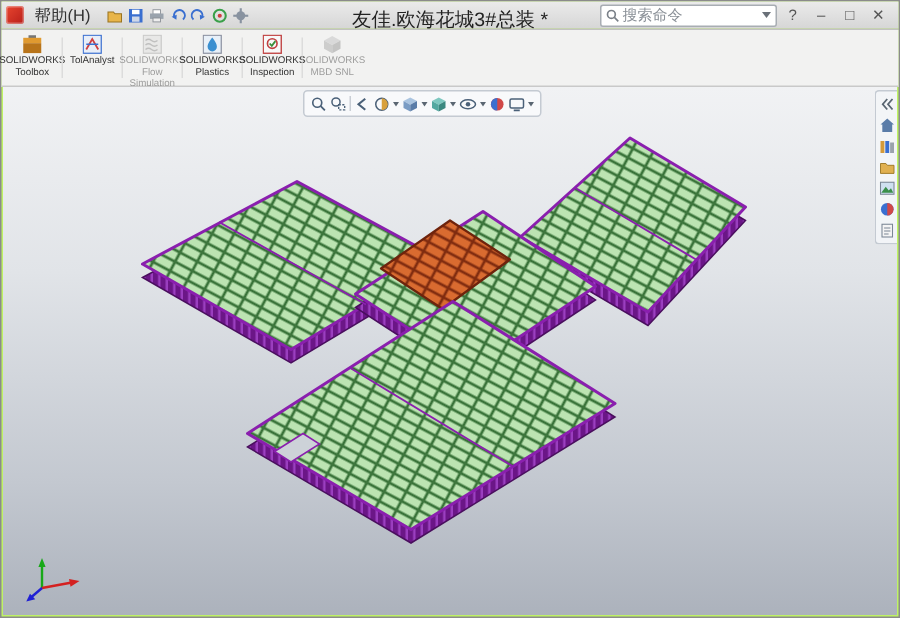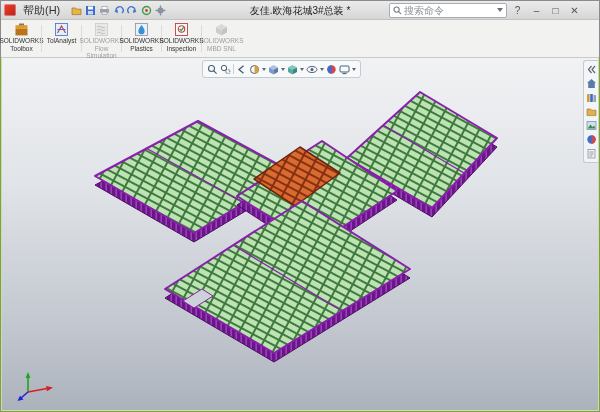--- a/index.html
+++ b/index.html
@@ -5,22 +5,22 @@
   html,body{margin:0;padding:0;}
   body{width:600px;height:412px;overflow:hidden;font-family:"Liberation Sans",sans-serif;}
   .window{position:absolute;left:0;top:0;width:600px;height:412px;box-sizing:border-box;border:1px solid #8b8b8b;background:#bef264;}
 
   
   .titlebar{position:absolute;left:0;top:0;right:0;height:19px;background:linear-gradient(#ebebeb,#d6d6d6);display:flex;align-items:center;font-size:11px;color:#333;border-bottom:1px solid #c2c2c2;box-sizing:border-box;}
   .app-logo{width:12px;height:12px;margin-left:3px;border-radius:2px;background:linear-gradient(135deg,#e8452f,#b81f1a);box-shadow:inset 0 0 0 1px rgba(255,255,255,.35);flex:0 0 auto;}
   .menu-item{padding:0 7px;white-space:nowrap;}
   .qat{display:flex;align-items:center;gap:3px;margin-left:4px;}
   .qat svg{display:block;}
-  .win-title{position:absolute;left:50%;top:3px;transform:translateX(-50%);font-size:10px;color:#222;white-space:nowrap;}
-  .tb-right{margin-left:auto;display:flex;align-items:center;gap:2px;padding-right:16px;}
+  .win-title{position:absolute;left:50%;top:3px;transform:translateX(-50%);font-size:13px;color:#222;white-space:nowrap;}
+  .tb-right{margin-left:auto;display:flex;align-items:center;gap:2px;padding-right:5px;}
   .searchbox{display:flex;align-items:center;width:118px;height:15px;background:#fff;border:1px solid #a8adb3;border-radius:2px;padding:0 3px;box-sizing:border-box;}
   .searchbox input{border:none;outline:none;flex:1;font-size:10px;color:#333;min-width:0;background:transparent;font-family:"Liberation Sans",sans-serif;}
   .searchbox input::placeholder{color:#8a9097;}
   .caret{width:0;height:0;border-left:3px solid transparent;border-right:3px solid transparent;border-top:4px solid #6a7078;}
   .winbtn{width:17px;text-align:center;font-size:10px;color:#555;line-height:15px;cursor:default;}
 
   
   .ribbon{position:absolute;left:0;top:19px;right:0;height:38px;background:#f2f2f1;border-bottom:1px solid #c9c9c9;display:flex;align-items:stretch;padding:1px 2px;box-sizing:border-box;}
   .addin{width:37px;display:flex;flex-direction:column;align-items:center;padding-top:2px;gap:1px;font-size:6.5px;line-height:1.1;text-align:center;color:#333;}
   .addin svg{flex:0 0 auto;}

